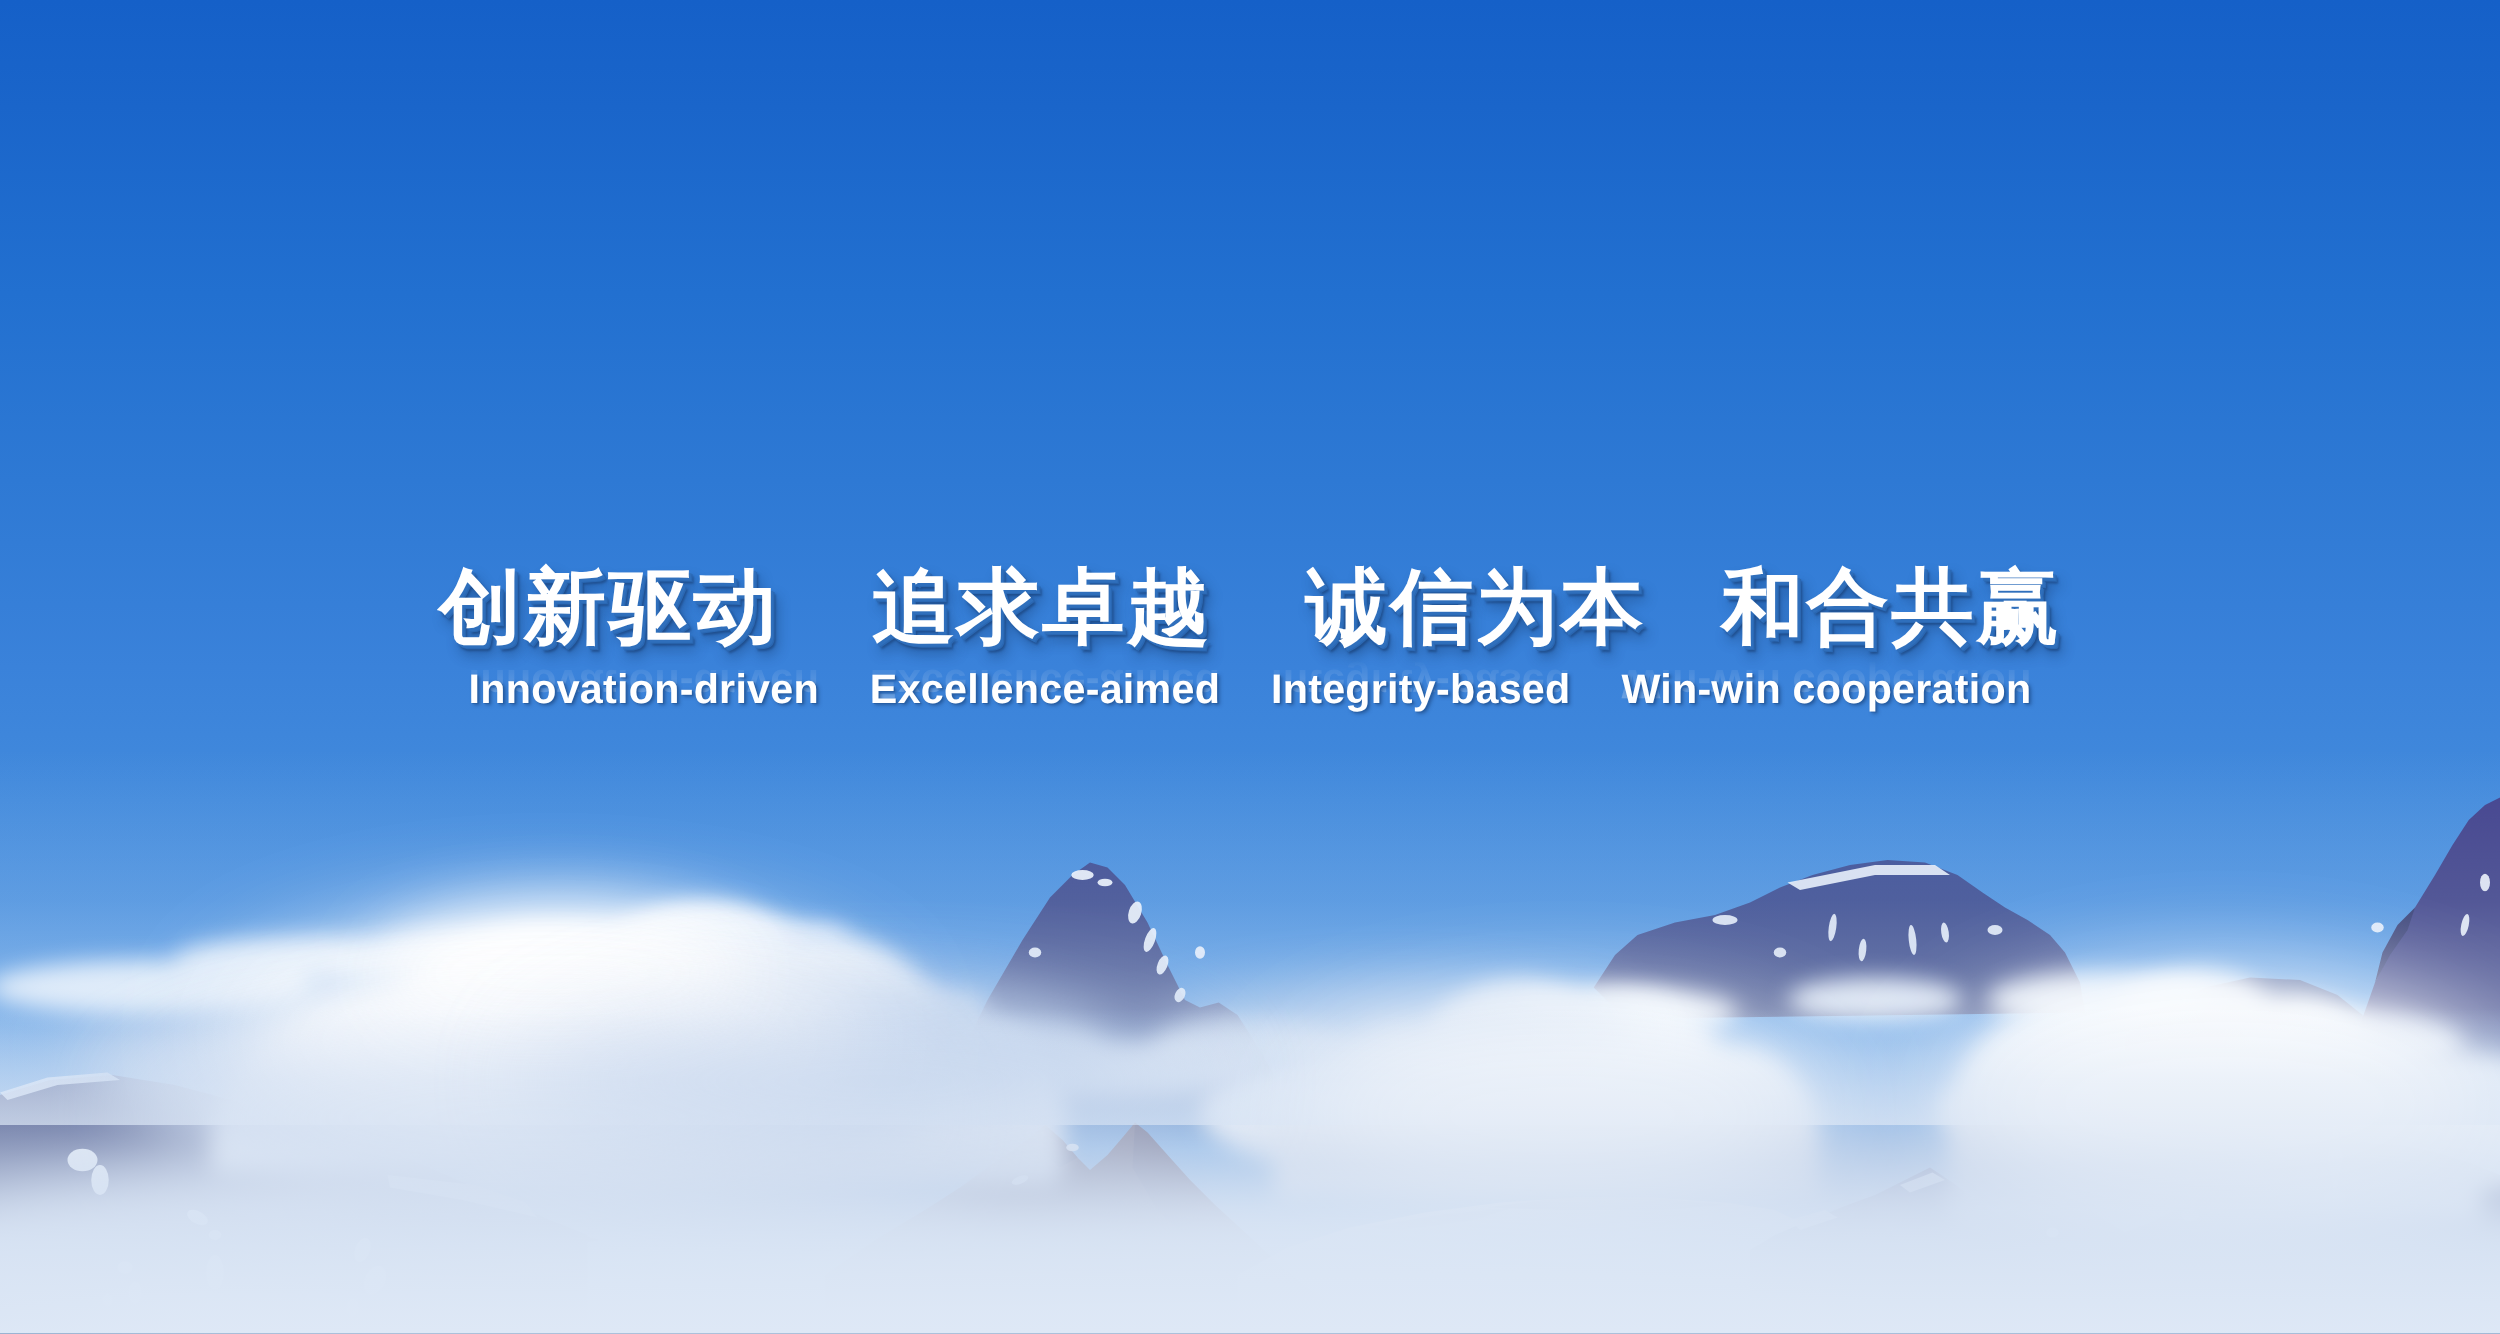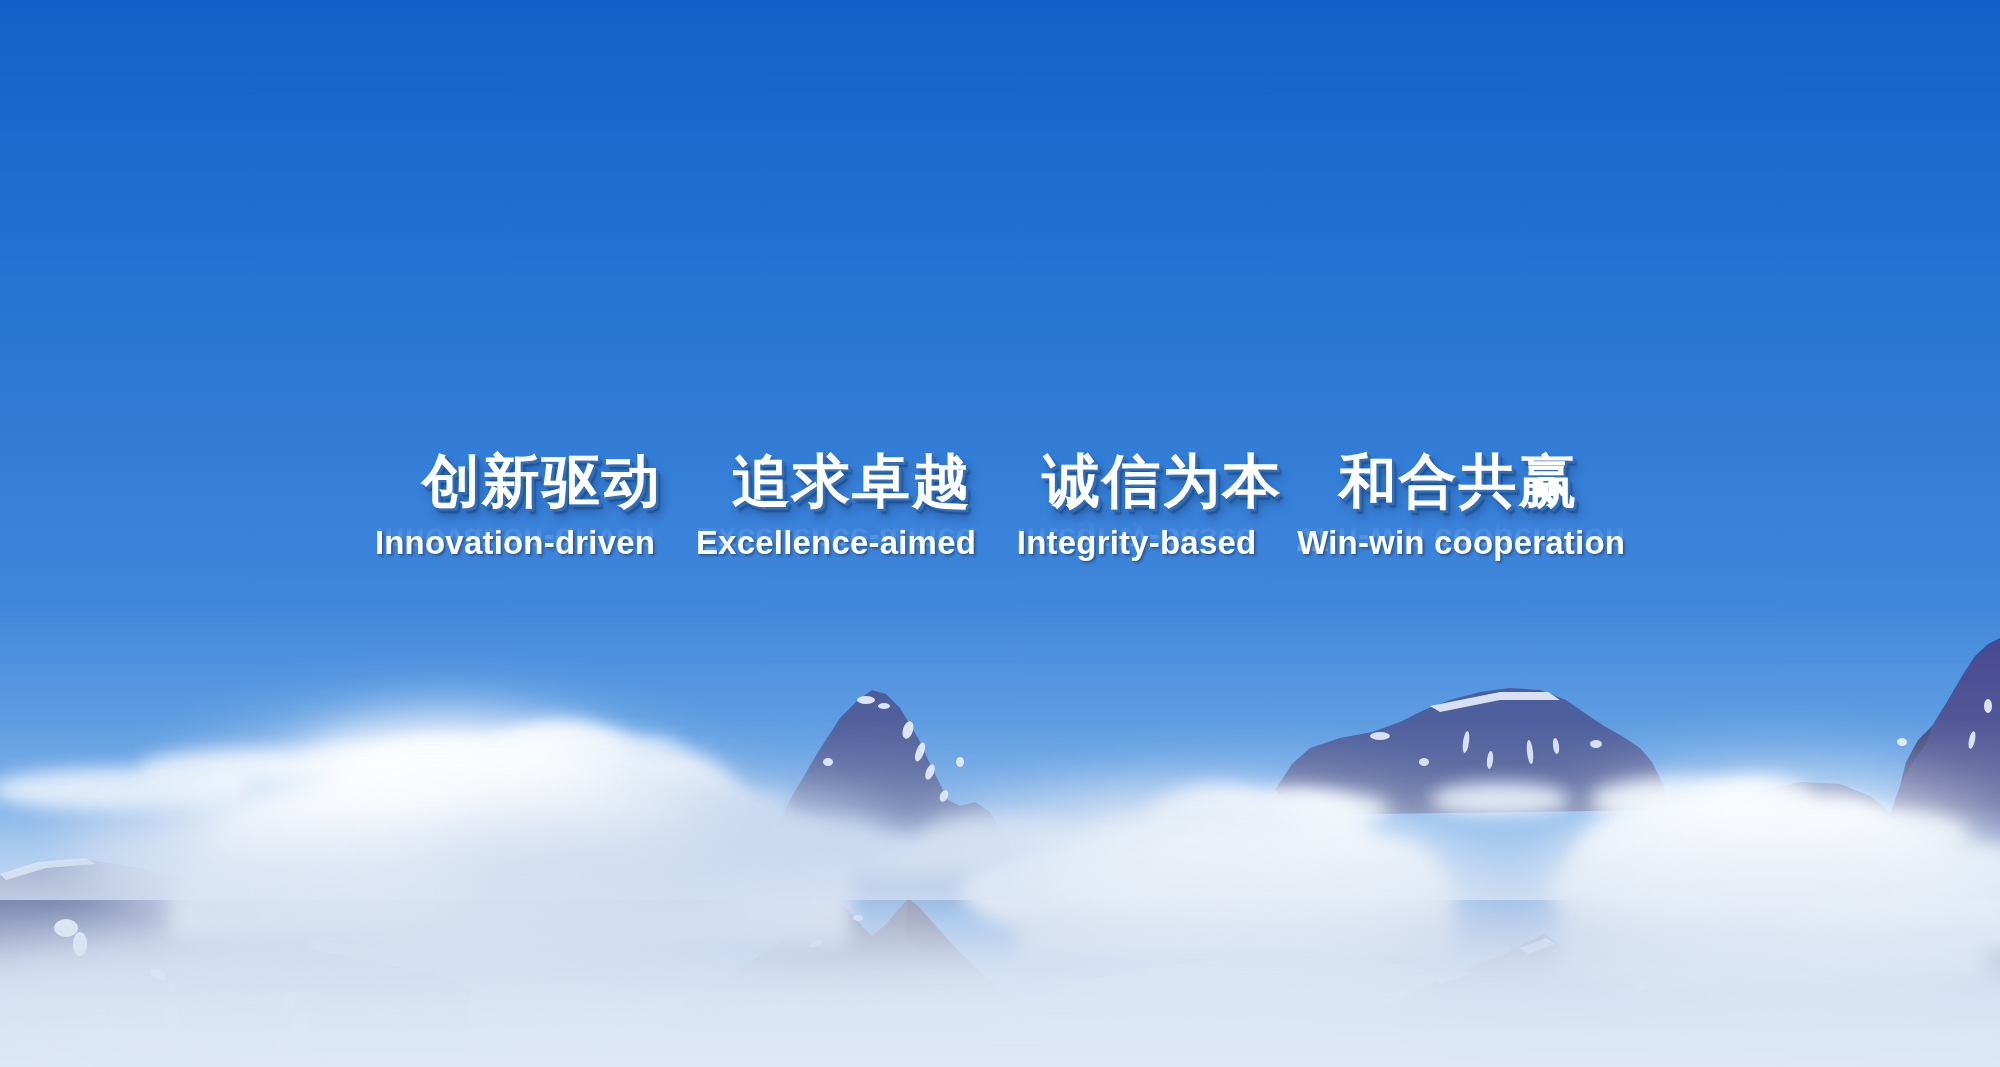--- a/index.html
+++ b/index.html
@@ -91,21 +91,21 @@
   .textwrap {
     position: absolute;
     left: 0;
     right: 0;
     top: 452px;
     text-align: center;
     z-index: 40;
     user-select: none;
   }
   .headline {
-    font-size: 58px;
+    font-size: 66px;
     font-weight: 700;
     line-height: 1.0;
     color: #ffffff;
     letter-spacing: 2px;
     white-space: nowrap;
     text-shadow:
        2px 2px 0 #2f6fbc,
        3px 3px 0 #2a67b2,
        4px 5px 2px rgba(20,55,105,0.55),
        5px 8px 10px rgba(15,45,90,0.42);

